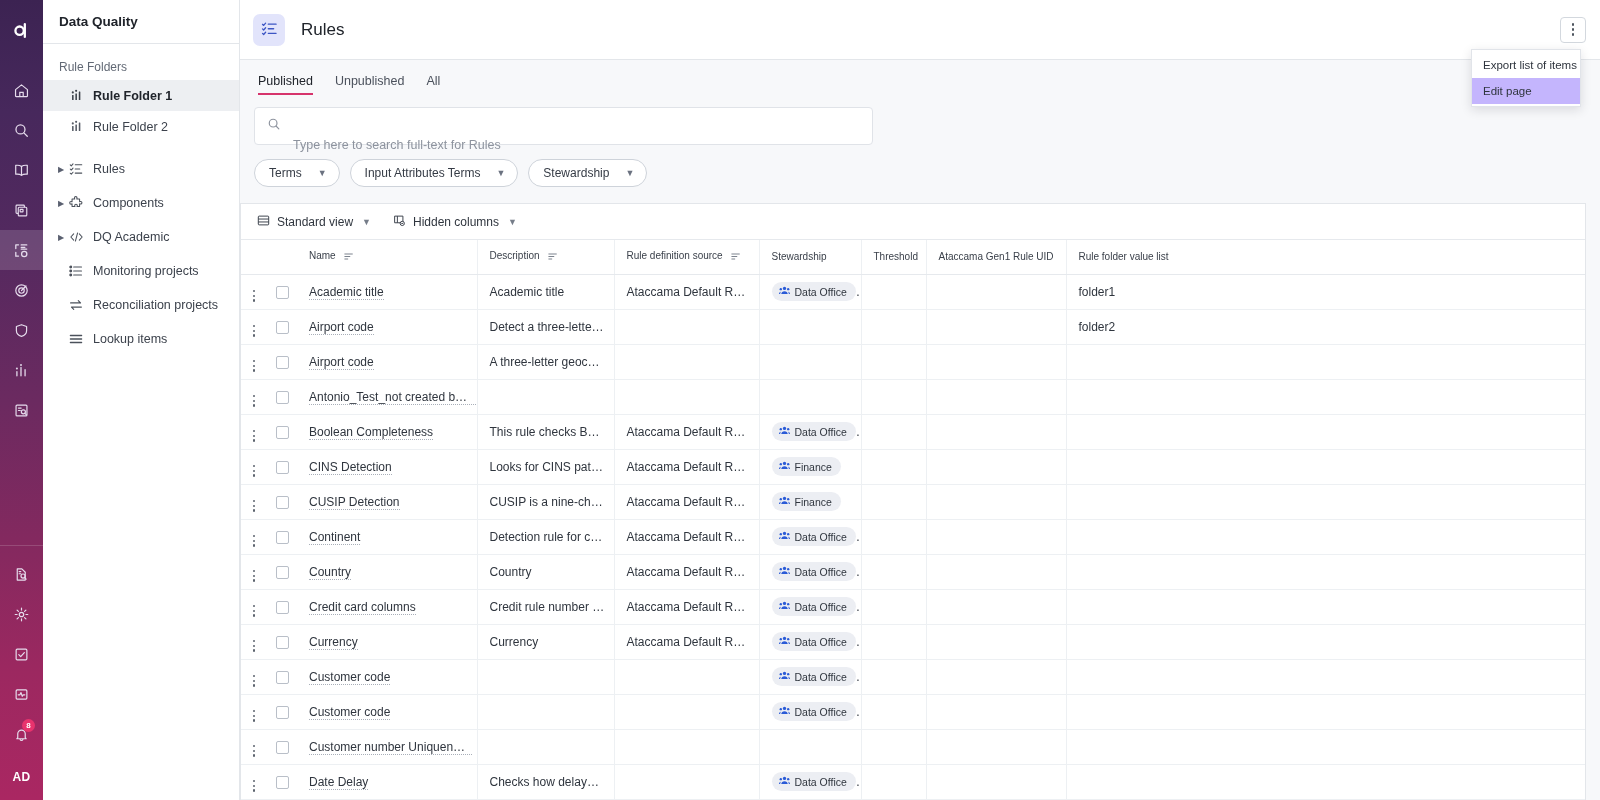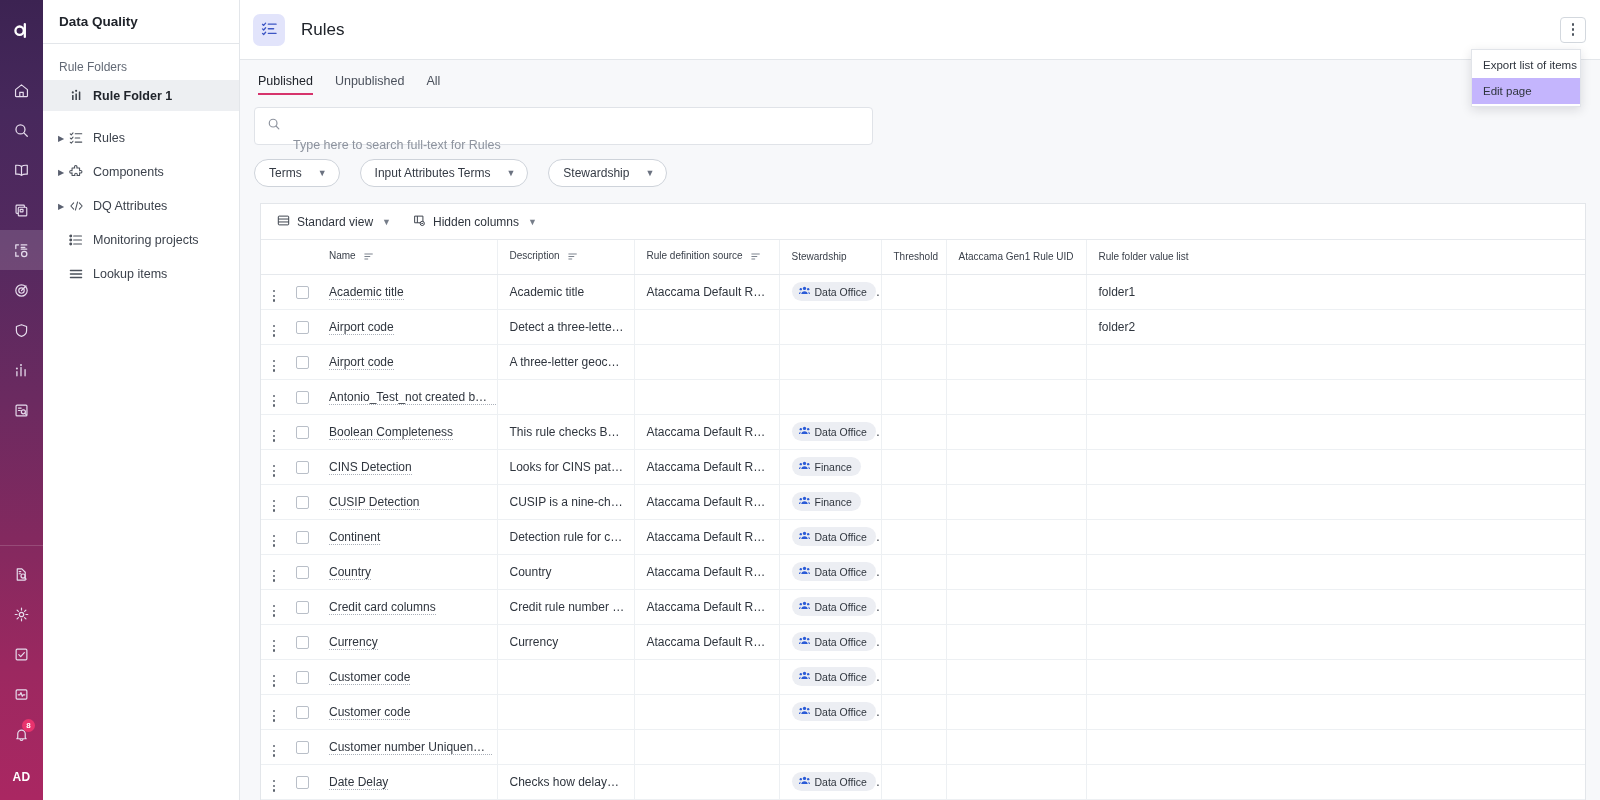--- a/index.html
+++ b/index.html
@@ -122,31 +122,31 @@
     background: #fff; border: 1px solid #e0e3e8; border-radius: 4px;
     display: flex; align-items: center; padding: 0 12px;
   }
   .searchbar input {
     border: 0; outline: 0; flex: 1 1 auto; margin-left: 12px;
     font-family: "Liberation Sans", sans-serif; font-size: 12.5px; color: #20242b;
     background: transparent;
     margin-top: 37px;
   }
   .searchbar input::placeholder { color: #8d939e; }
-  .chips { display: flex; gap: 20px; margin-top: 14px; }
+  .chips { display: flex; gap: 10px; margin-top: 14px; }
   .chip {
     height: 28px; border: 1px solid #ced3da; border-radius: 14px; background: #fff;
     display: flex; align-items: center; gap: 16px; padding: 0 12px 0 14px;
     font-size: 12px; color: #353b45; cursor: pointer;
   }
   .chip .cv { color: #6b7280; font-size: 9px; }
 
   
   .table-wrap {
-    margin: 16px 14px 0 20px; background: #fff;
+    margin: 16px 14px 0 0; background: #fff;
     border: 1px solid #e3e6ea; border-bottom: 0;
     flex: 1 1 auto; overflow: hidden; display: flex; flex-direction: column;
   }
   .tbl-toolbar {
     height: 36px; flex: 0 0 36px; display: flex; align-items: center;
     padding-left: 16px; gap: 22px; border-bottom: 1px solid #e6e9ed;
   }
   .tb-item { display: flex; align-items: center; gap: 7px; font-size: 12px;
              color: #2f353e; cursor: pointer; }
   .tb-item .cv { color: #767d89; font-size: 9px; margin-left: 2px; }
@@ -319,20 +319,32 @@
         <svg width="13" height="13" viewBox="0 0 16 16" fill="#3a4048">
           <circle cx="2.2" cy="4.2" r="1.3"></circle>
             <rect x="1.3" y="7.3" width="1.9" height="6.2" rx=".4"></rect>
           <circle cx="6.3" cy="2.3" r="1.3"></circle>
             <rect x="5.4" y="5.4" width="1.9" height="8.1" rx=".4"></rect>
           <rect x="9.6" y="3.2" width="1.9" height="10.3" rx=".4"></rect>
         </svg>
       </span>
       <span>Rule Folder 1</span>
     </div>
+    <div class="sb-folder">
+      <span class="ico">
+        <svg width="13" height="13" viewBox="0 0 16 16" fill="#555b65">
+          <circle cx="2.2" cy="4.2" r="1.3"></circle>
+            <rect x="1.3" y="7.3" width="1.9" height="6.2" rx=".4"></rect>
+          <circle cx="6.3" cy="2.3" r="1.3"></circle>
+            <rect x="5.4" y="5.4" width="1.9" height="8.1" rx=".4"></rect>
+          <rect x="9.6" y="3.2" width="1.9" height="10.3" rx=".4"></rect>
+        </svg>
+      </span>
+      <span>Rule Folder 2</span>
+    </div>
 
     <div class="sb-tree">
       <div class="sb-node">
         <span class="caret">▶</span>
         <span class="ico">
           <svg width="14" height="14" viewBox="0 0 16 16" fill="none" stroke="#4b515b" stroke-width="1.2">
             <path d="M1.4 3.2l1.2 1.2 2-2.3M1.4 8l1.2 1.2 2-2.3M1.4 12.8l1.2 1.2 2-2.3" stroke-linecap="round" stroke-linejoin="round"></path>
             <path d="M7.1 3.1h7.5M7.1 7.9h5.2M7.1 12.7h7.5" stroke-linecap="round"></path>
           </svg>
         </span>
@@ -347,33 +359,42 @@
         </span>
         <span>Components</span>
       </div>
       <div class="sb-node">
         <span class="caret">▶</span>
         <span class="ico">
           <svg width="15" height="14" viewBox="0 0 18 16" fill="none" stroke="#4b515b" stroke-width="1.25">
             <path d="M5.6 4.3L2.2 8l3.4 3.7M12.4 4.3L15.8 8l-3.4 3.7M10.3 3.1L7.7 12.9" stroke-linecap="round" stroke-linejoin="round"></path>
           </svg>
         </span>
-        <span>DQ Attributes</span>
+        <span>DQ Academic</span>
       </div>
       <div class="sb-node">
         <span class="caret empty">▶</span>
         <span class="ico">
           <svg width="14" height="14" viewBox="0 0 16 16" fill="none" stroke="#4b515b" stroke-width="1.2">
             <circle cx="2" cy="3.4" r="1.05" fill="#4b515b"></circle>
             <circle cx="2" cy="8" r="1.05" fill="#4b515b"></circle>
             <circle cx="2" cy="12.6" r="1.05" fill="#4b515b"></circle>
             <path d="M5.3 3.4h9M5.3 8h9M5.3 12.6h9" stroke-linecap="round"></path>
           </svg>
         </span>
         <span>Monitoring projects</span>
+      </div>
+      <div class="sb-node">
+        <span class="caret empty">▶</span>
+        <span class="ico">
+          <svg width="14" height="14" viewBox="0 0 16 16" fill="none" stroke="#4b515b" stroke-width="1.25">
+            <path d="M1.8 5.6h11.4l-2.6-2.6M14.2 10.4H2.8l2.6 2.6" stroke-linecap="round" stroke-linejoin="round"></path>
+          </svg>
+        </span>
+        <span>Reconciliation projects</span>
       </div>
       <div class="sb-node">
         <span class="caret empty">▶</span>
         <span class="ico">
           <svg width="14" height="14" viewBox="0 0 16 16" fill="none" stroke="#4b515b" stroke-width="1.5">
             <path d="M1.6 4h12.8M1.6 8h12.8M1.6 12h12.8" stroke-linecap="round"></path>
           </svg>
         </span>
         <span>Lookup items</span>
       </div>

